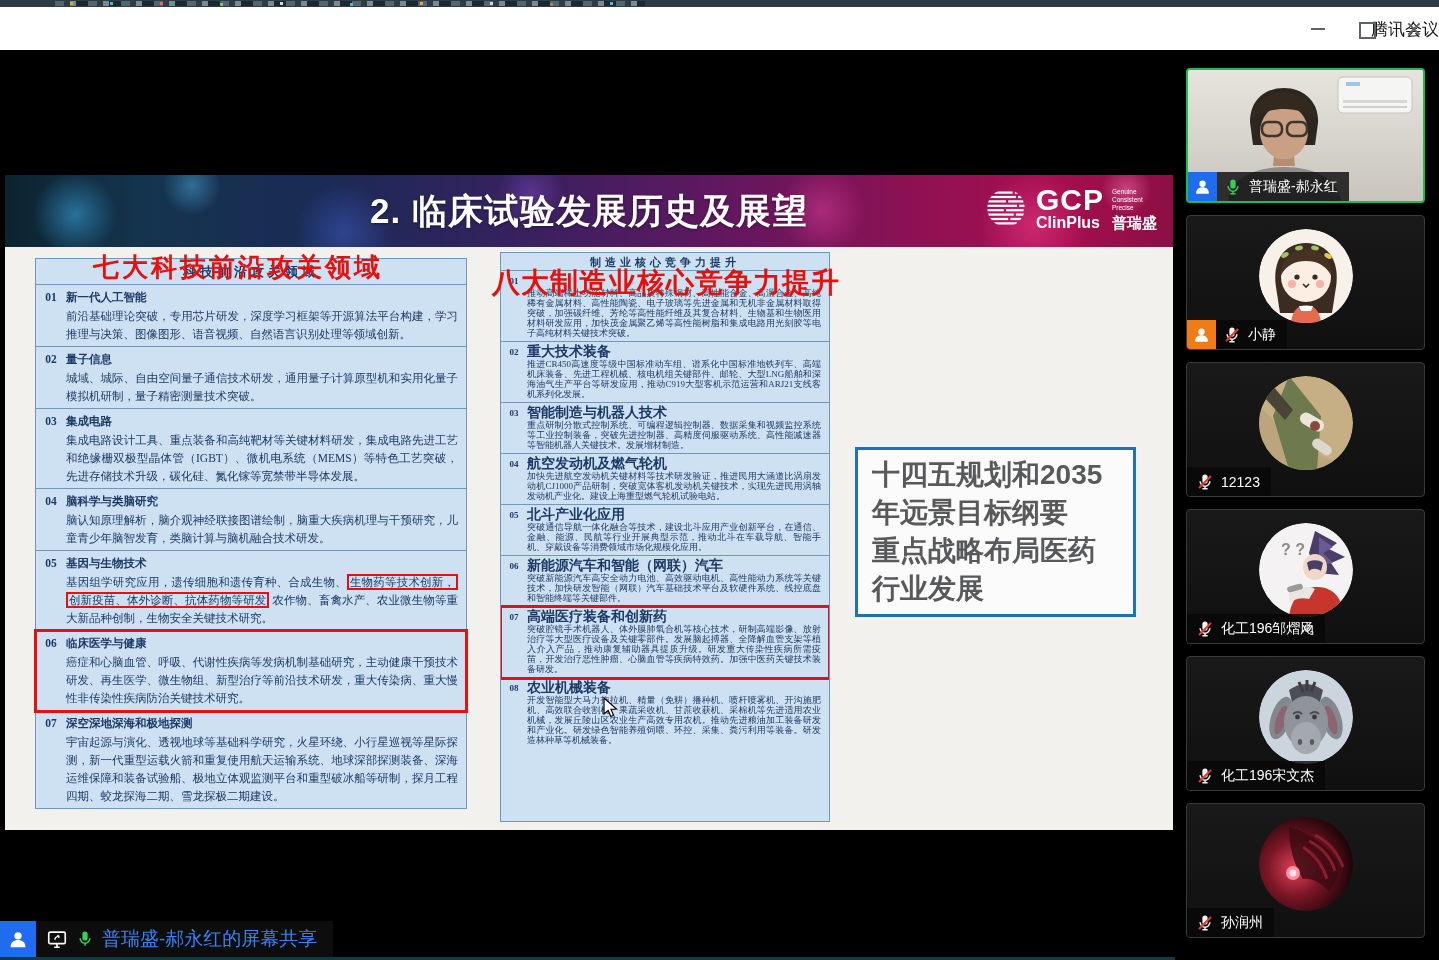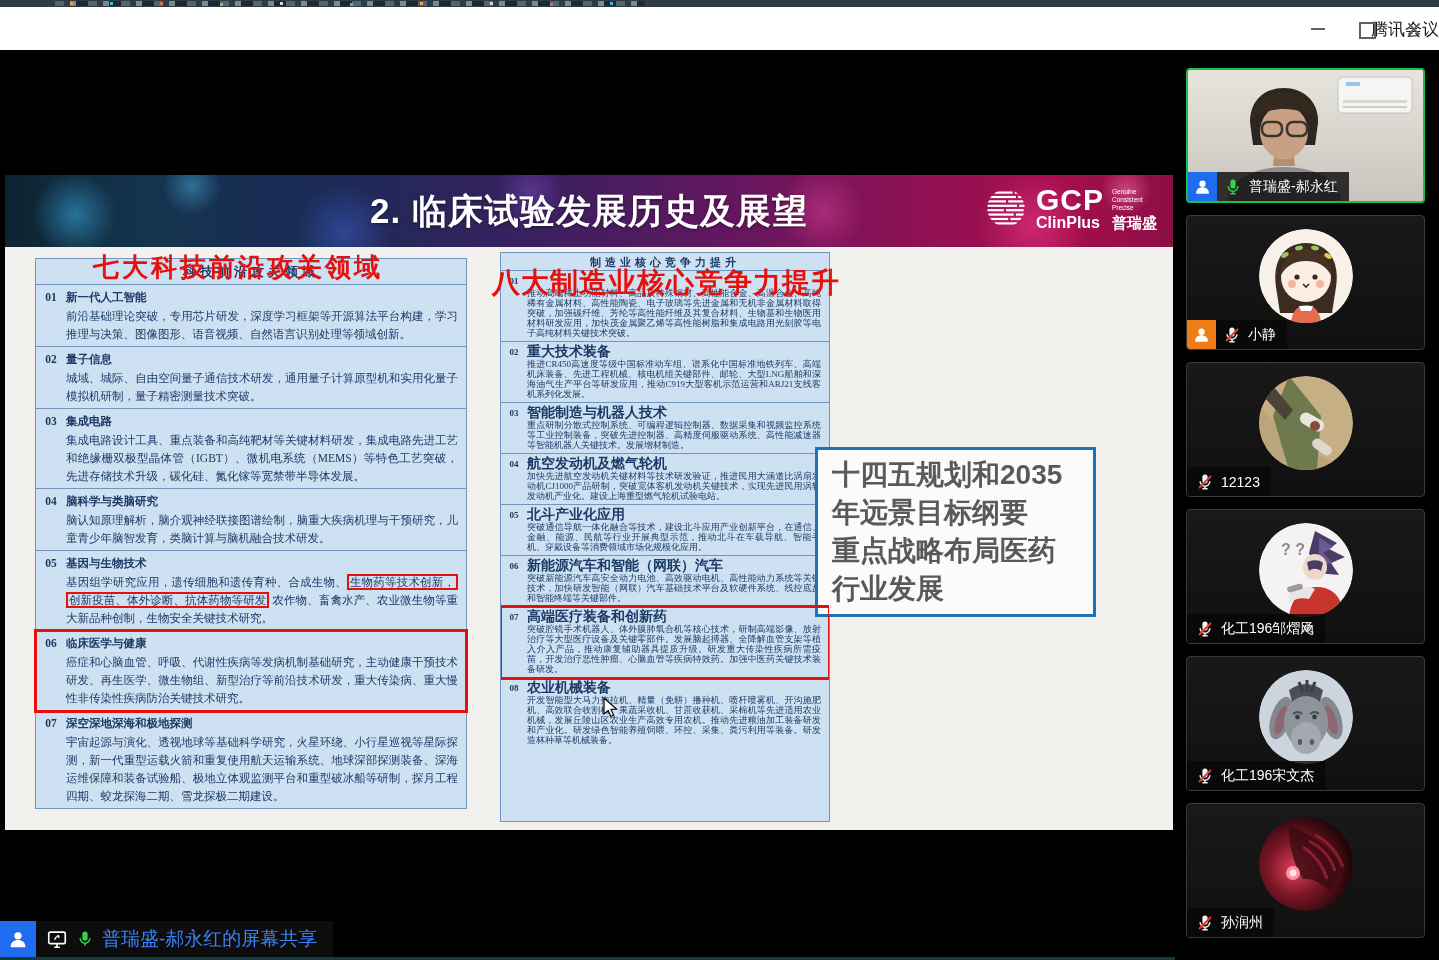--- a/index.html
+++ b/index.html
@@ -72,21 +72,21 @@
   .t-content { flex:1; min-width:0; }
   .t-title { font-weight:bold; }
   .left-table  .t-title { font-size:11.5px; line-height:19px; min-height:19px; }
   .right-table .t-title { font-size:14px;  line-height:14px; min-height:14px; }
   .t-body { text-align:justify; }
   .left-table  .t-body { font-size:11.5px; line-height:18px; }
   .right-table .t-body { font-size:9px;  line-height:10px; }
   .t-item.boxed { outline:3px solid #e8100c; outline-offset:-1px; z-index:4; }
   .seg-box { border:2px solid #e8100c; padding:0 1px; }
 
-  .callout { position:absolute; left:810px; top:200px; width:281px; padding:6px 14px; background:#fbfbfb;
+  .callout { position:absolute; left:850px; top:200px; width:281px; padding:6px 14px; background:#fbfbfb;
              border:3px solid #1e73b8; font-size:28px; font-weight:bold; color:#58595b; line-height:38px; }
 
   .cursor { position:absolute; left:598px; top:450px; z-index:9; }
 
   
   .share-bar { position:absolute; left:0; bottom:3px; height:36px; display:flex; z-index:8; }
   .sb-person { width:36px; height:36px; background:#1f6cf0; display:flex; align-items:center; justify-content:center; }
   .sb-rest { background:#0d0d0d; display:flex; align-items:center; gap:8px; padding:0 16px 0 10px; }
   .sb-label { color:#3b82f6; font-size:19px; white-space:nowrap; }
 

